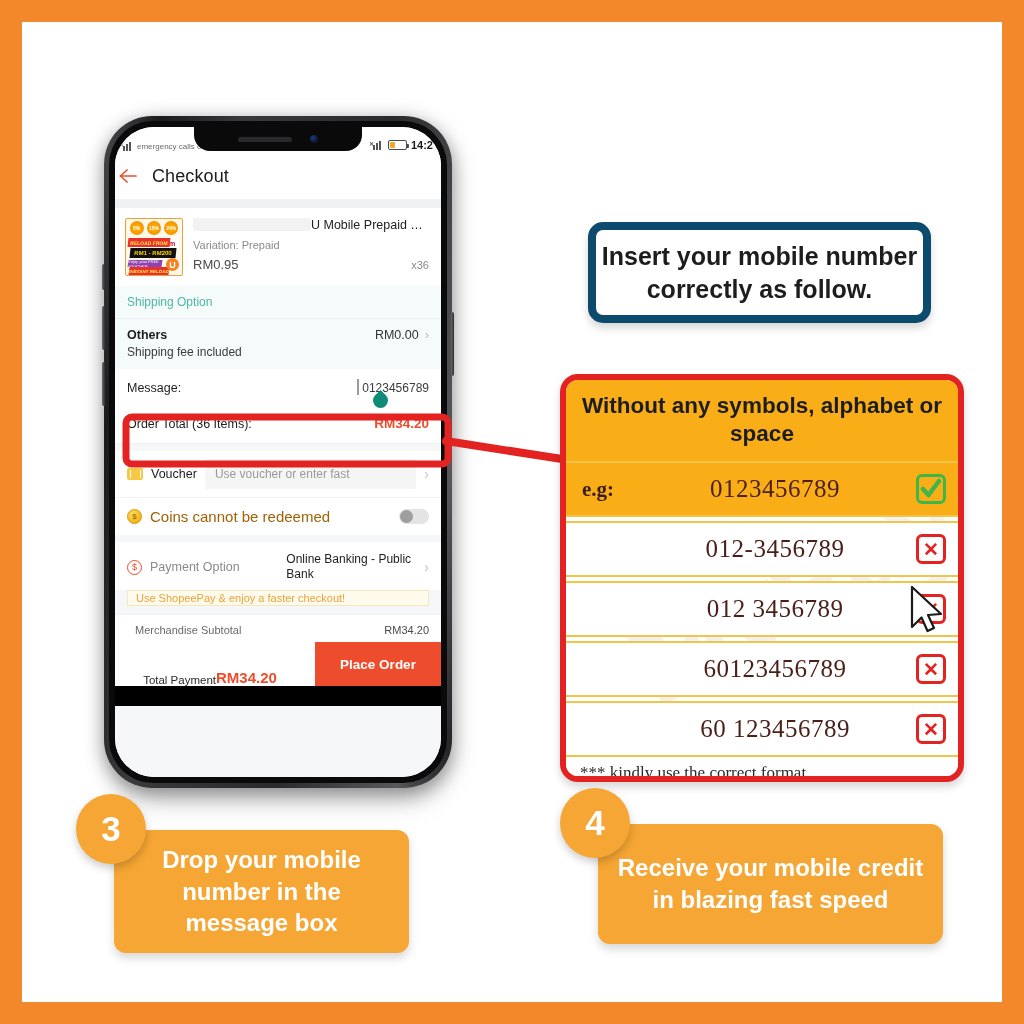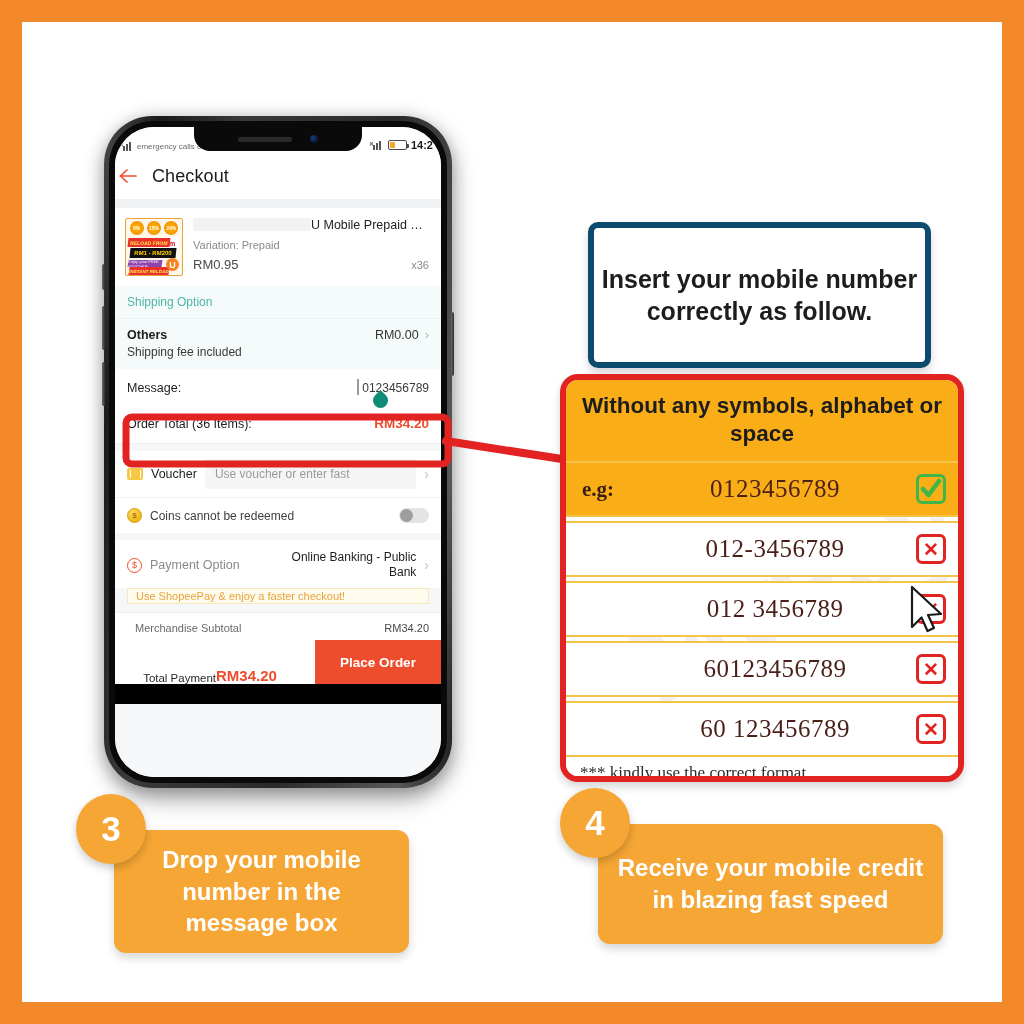--- a/index.html
+++ b/index.html
@@ -184,33 +184,33 @@
   .voucher-field { flex:1; background:#f5f5f5; padding:8px 10px; color:#9a9a9a;
                    font-size:12px; border-radius:2px; }
   .chev-g { color:#c2c2c2; font-size:14px; }
 
   .coin-row { background:#fff; padding:10px 12px; display:flex; align-items:center; gap:8px;
               border-top:1px solid #f2f2f2; }
   .coin { width:15px; height:15px; border-radius:50%; flex:none;
           background:radial-gradient(circle at 35% 30%, #ffd95e, #eba900);
           border:1px solid #d79b00; color:#a87400; font-size:8px; font-weight:700;
           display:flex; align-items:center; justify-content:center; }
-  .coin-label { color:#404040; font-size:12px; }
+  .coin-label { color:#a16207; font-size:15px; }
   .toggle { margin-left:auto; width:30px; height:15px; background:#e4e4e4;
             border-radius:9px; position:relative; }
   .toggle i { position:absolute; left:1px; top:1px; width:13px; height:13px;
               border-radius:50%; background:#9e9e9e; }
 
   .pay-row { background:#fff; padding:10px 12px 8px; display:flex; align-items:center; gap:8px;
              margin-top:7px; }
   .pay-ic { width:15px; height:15px; border-radius:50%; border:1.3px solid #ee4d2d;
             color:#ee4d2d; font-size:9px; flex:none;
             display:flex; align-items:center; justify-content:center; }
   .pay-label { color:#8a8a8a; font-size:12.5px; }
-  .pay-val { margin-left:auto; text-align:right; font-size:12px; color:#1d1d1d;
+  .pay-val { margin-left:auto; font-size:12px; color:#1d1d1d;
              line-height:1.25; max-width:130px; }
   .promo { margin:0 12px 8px; background:#fffbec; border:1px solid #f7e6bb;
            padding:1px 8px; color:#e8a33d; font-size:11px; }
 
   .sub-row { background:#fff; padding:9px 12px 6px; display:flex; align-items:center;
              border-top:1px solid #f0f0f0; }
   .sub-label { font-size:11px; color:#6a6a6a;padding-left:8px; }
   .sub-val { margin-left:auto; font-size:11px; color:#4a4a4a; }
 
   .pay-bar { background:#fff; display:flex; align-items:stretch; height:44px; }
@@ -221,22 +221,22 @@
   .place-order { width:126px; background:#ee4d2d; color:#fff; font-weight:700;
                  font-size:13.5px; display:flex; align-items:center; justify-content:center; }
   .home-ind { height:20px; background:#000; }
 
   
   #connector { position:absolute; left:0; top:0; width:1024px; height:1024px;
                pointer-events:none; }
 
   
   #callout-insert {
-    position:absolute; left:566px; top:200px; width:343px; height:146px;
-    background:#ffffff; border:6px solid #0c4a6e; border-radius:10px;
+    position:absolute; left:566px; top:200px; width:343px; height:101px;
+    background:#ffffff; border:8px solid #0c4a6e; border-radius:15px;
     display:flex; align-items:center; justify-content:center; text-align:center;
     box-shadow: 0 5px 9px rgba(0,0,0,.16);
   }
   #callout-insert p { font-size:25px; font-weight:700; color:#1d1d1d; line-height:1.3; }
 
   
   #format-box {
     position:absolute; left:538px; top:352px; width:404px; height:408px;
     background:#ffffff; border:6px solid #e32322; border-radius:18px;
     overflow:hidden; box-shadow:0 5px 9px rgba(0,0,0,.16);

